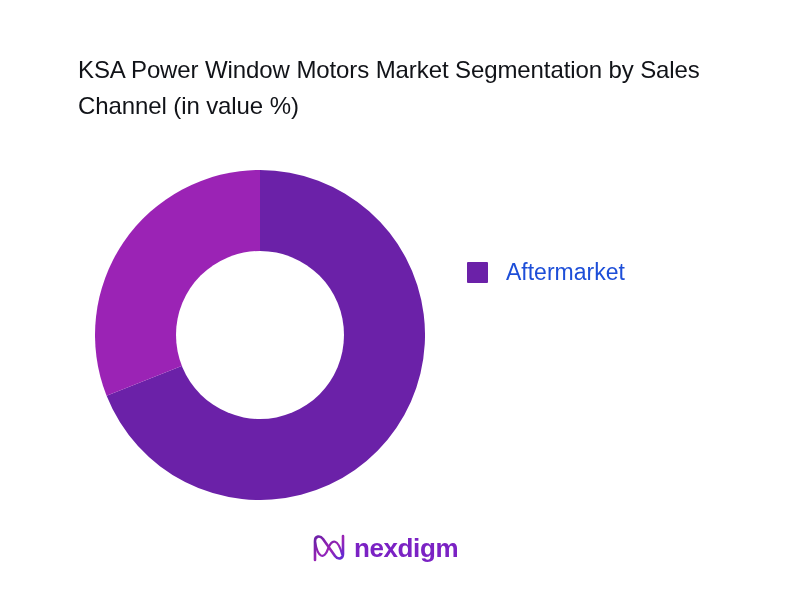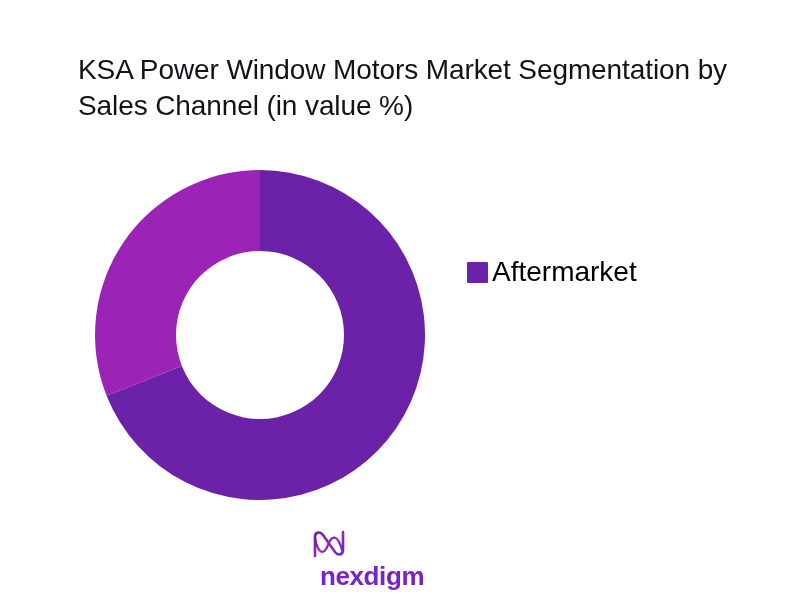--- a/index.html
+++ b/index.html
@@ -17,21 +17,21 @@
   .page {
     position: absolute;
     inset: 0;
     background: #ffffff;
   }
   .chart-title {
     position: absolute;
     left: 78px;
     top: 52px;
     width: 690px;
-    font-size: 28px;
+    font-size: 24px;
     line-height: 36px;
     color: #111318;
     font-weight: 400;
     letter-spacing: -0.1px;
   }
   .donut-wrap {
     position: absolute;
     left: 95px;
     top: 170px;
     width: 330px;
@@ -54,34 +54,33 @@
     height: 34px;
     margin-bottom: 42px;
   }
   .legend-swatch {
     width: 21px;
     height: 21px;
     flex: 0 0 21px;
     border-radius: 1px;
   }
   .legend-label {
-    margin-left: 4px;
-    font-size: 28px;
+    margin-left: 18px;
+    font-size: 23px;
     line-height: 28px;
-    color: #000000;
+    color: #1d4ed8;
     white-space: nowrap;
   }
   .brand {
     position: absolute;
     left: 311px;
     top: 527px;
     display: flex;
-    align-items: flex-start;
+    align-items: flex-end;
     height: 36px;
-    flex-direction: column;
   }
   .brand-mark {
     width: 34px;
     height: 30px;
     flex: 0 0 34px;
   }
   .brand-word {
     margin-left: 9px;
     font-size: 26px;
     line-height: 30px;

